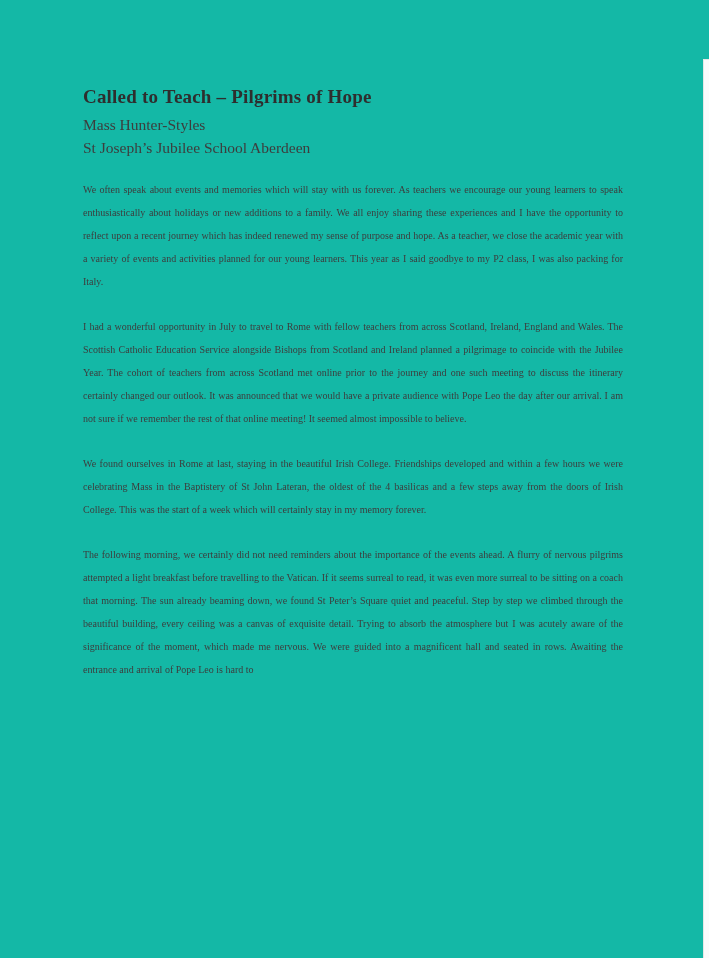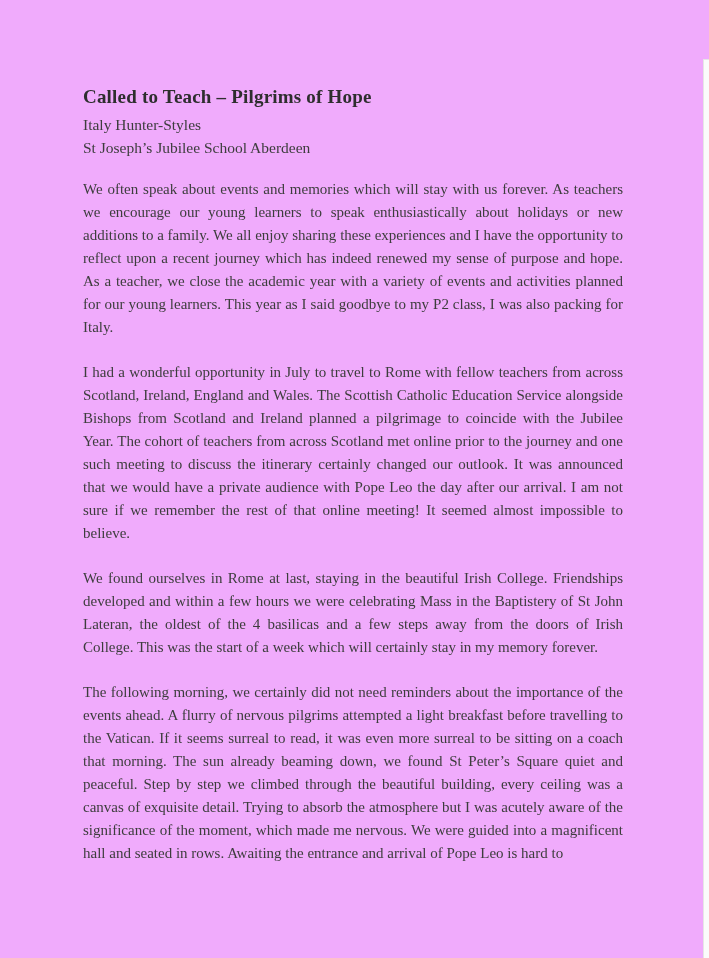--- a/index.html
+++ b/index.html
@@ -6,21 +6,21 @@
   html, body {
     width: 709px;
     height: 958px;
     background: #ffffff;
     font-family: "Liberation Serif", serif;
   }
   .page {
     position: relative;
     width: 709px;
     height: 958px;
-    background: #f0abfc;
+    background: #14b8a6;
     overflow: hidden;
   }
   
   .page-edge {
     position: absolute;
     top: 59px;
     right: 0;
     width: 6px;
     height: 899px;
     background: #fbfbfb;
@@ -41,41 +41,41 @@
     line-height: 26px;
     letter-spacing: 0.2px;
     margin-bottom: 3px;
   }
   .byline {
     font-size: 15.5px;
     line-height: 23px;
     color: #3d3d3d;
   }
   .body-text p {
-    font-size: 15px;
+    font-size: 10px;
     line-height: 23px;
     text-align: justify;
     text-justify: inter-word;
     color: #3d3d3d;
     margin-top: 22px;
   }
   .body-text p:first-child {
     margin-top: 19px;
   }
 </style>
 </head>
 <body>
 
 <div class="page">
   <div class="page-edge"></div>
 
   <div class="content">
     <div class="doc-title">Called to Teach – Pilgrims of Hope</div>
 
-    <div class="byline">Italy Hunter-Styles</div>
+    <div class="byline">Mass Hunter-Styles</div>
 
     <div class="byline">St Joseph’s Jubilee School Aberdeen</div>
 
     <div class="body-text">
       <p>We often speak about events and memories which will stay with us forever. As teachers we encourage our young learners to speak enthusiastically about holidays or new additions to a family. We all enjoy sharing these experiences and I have the opportunity to reflect upon a recent journey which has indeed renewed my sense of purpose and hope. As a teacher, we close the academic year with a variety of events and activities planned for our young learners. This year as I said goodbye to my P2 class, I was also packing for Italy.</p>
       <p>I had a wonderful opportunity in July to travel to Rome with fellow teachers from across Scotland, Ireland, England and Wales. The Scottish Catholic Education Service alongside Bishops from Scotland and Ireland planned a pilgrimage to coincide with the Jubilee Year. The cohort of teachers from across Scotland met online prior to the journey and one such meeting to discuss the itinerary certainly changed our outlook. It was announced that we would have a private audience with Pope Leo the day after our arrival. I am not sure if we remember the rest of that online meeting! It seemed almost impossible to believe.</p>
       <p>We found ourselves in Rome at last, staying in the beautiful Irish College. Friendships developed and within a few hours we were celebrating Mass in the Baptistery of St John Lateran, the oldest of the 4 basilicas and a few steps away from the doors of Irish College. This was the start of a week which will certainly stay in my memory forever.</p>
       <p>The following morning, we certainly did not need reminders about the importance of the events ahead. A flurry of nervous pilgrims attempted a light breakfast before travelling to the Vatican. If it seems surreal to read, it was even more surreal to be sitting on a coach that morning. The sun already beaming down, we found St Peter’s Square quiet and peaceful. Step by step we climbed through the beautiful building, every ceiling was a canvas of exquisite detail. Trying to absorb the atmosphere but I was acutely aware of the significance of the moment, which made me nervous. We were guided into a magnificent hall and seated in rows. Awaiting the entrance and arrival of Pope Leo is hard to</p>
     </div>
   </div>

